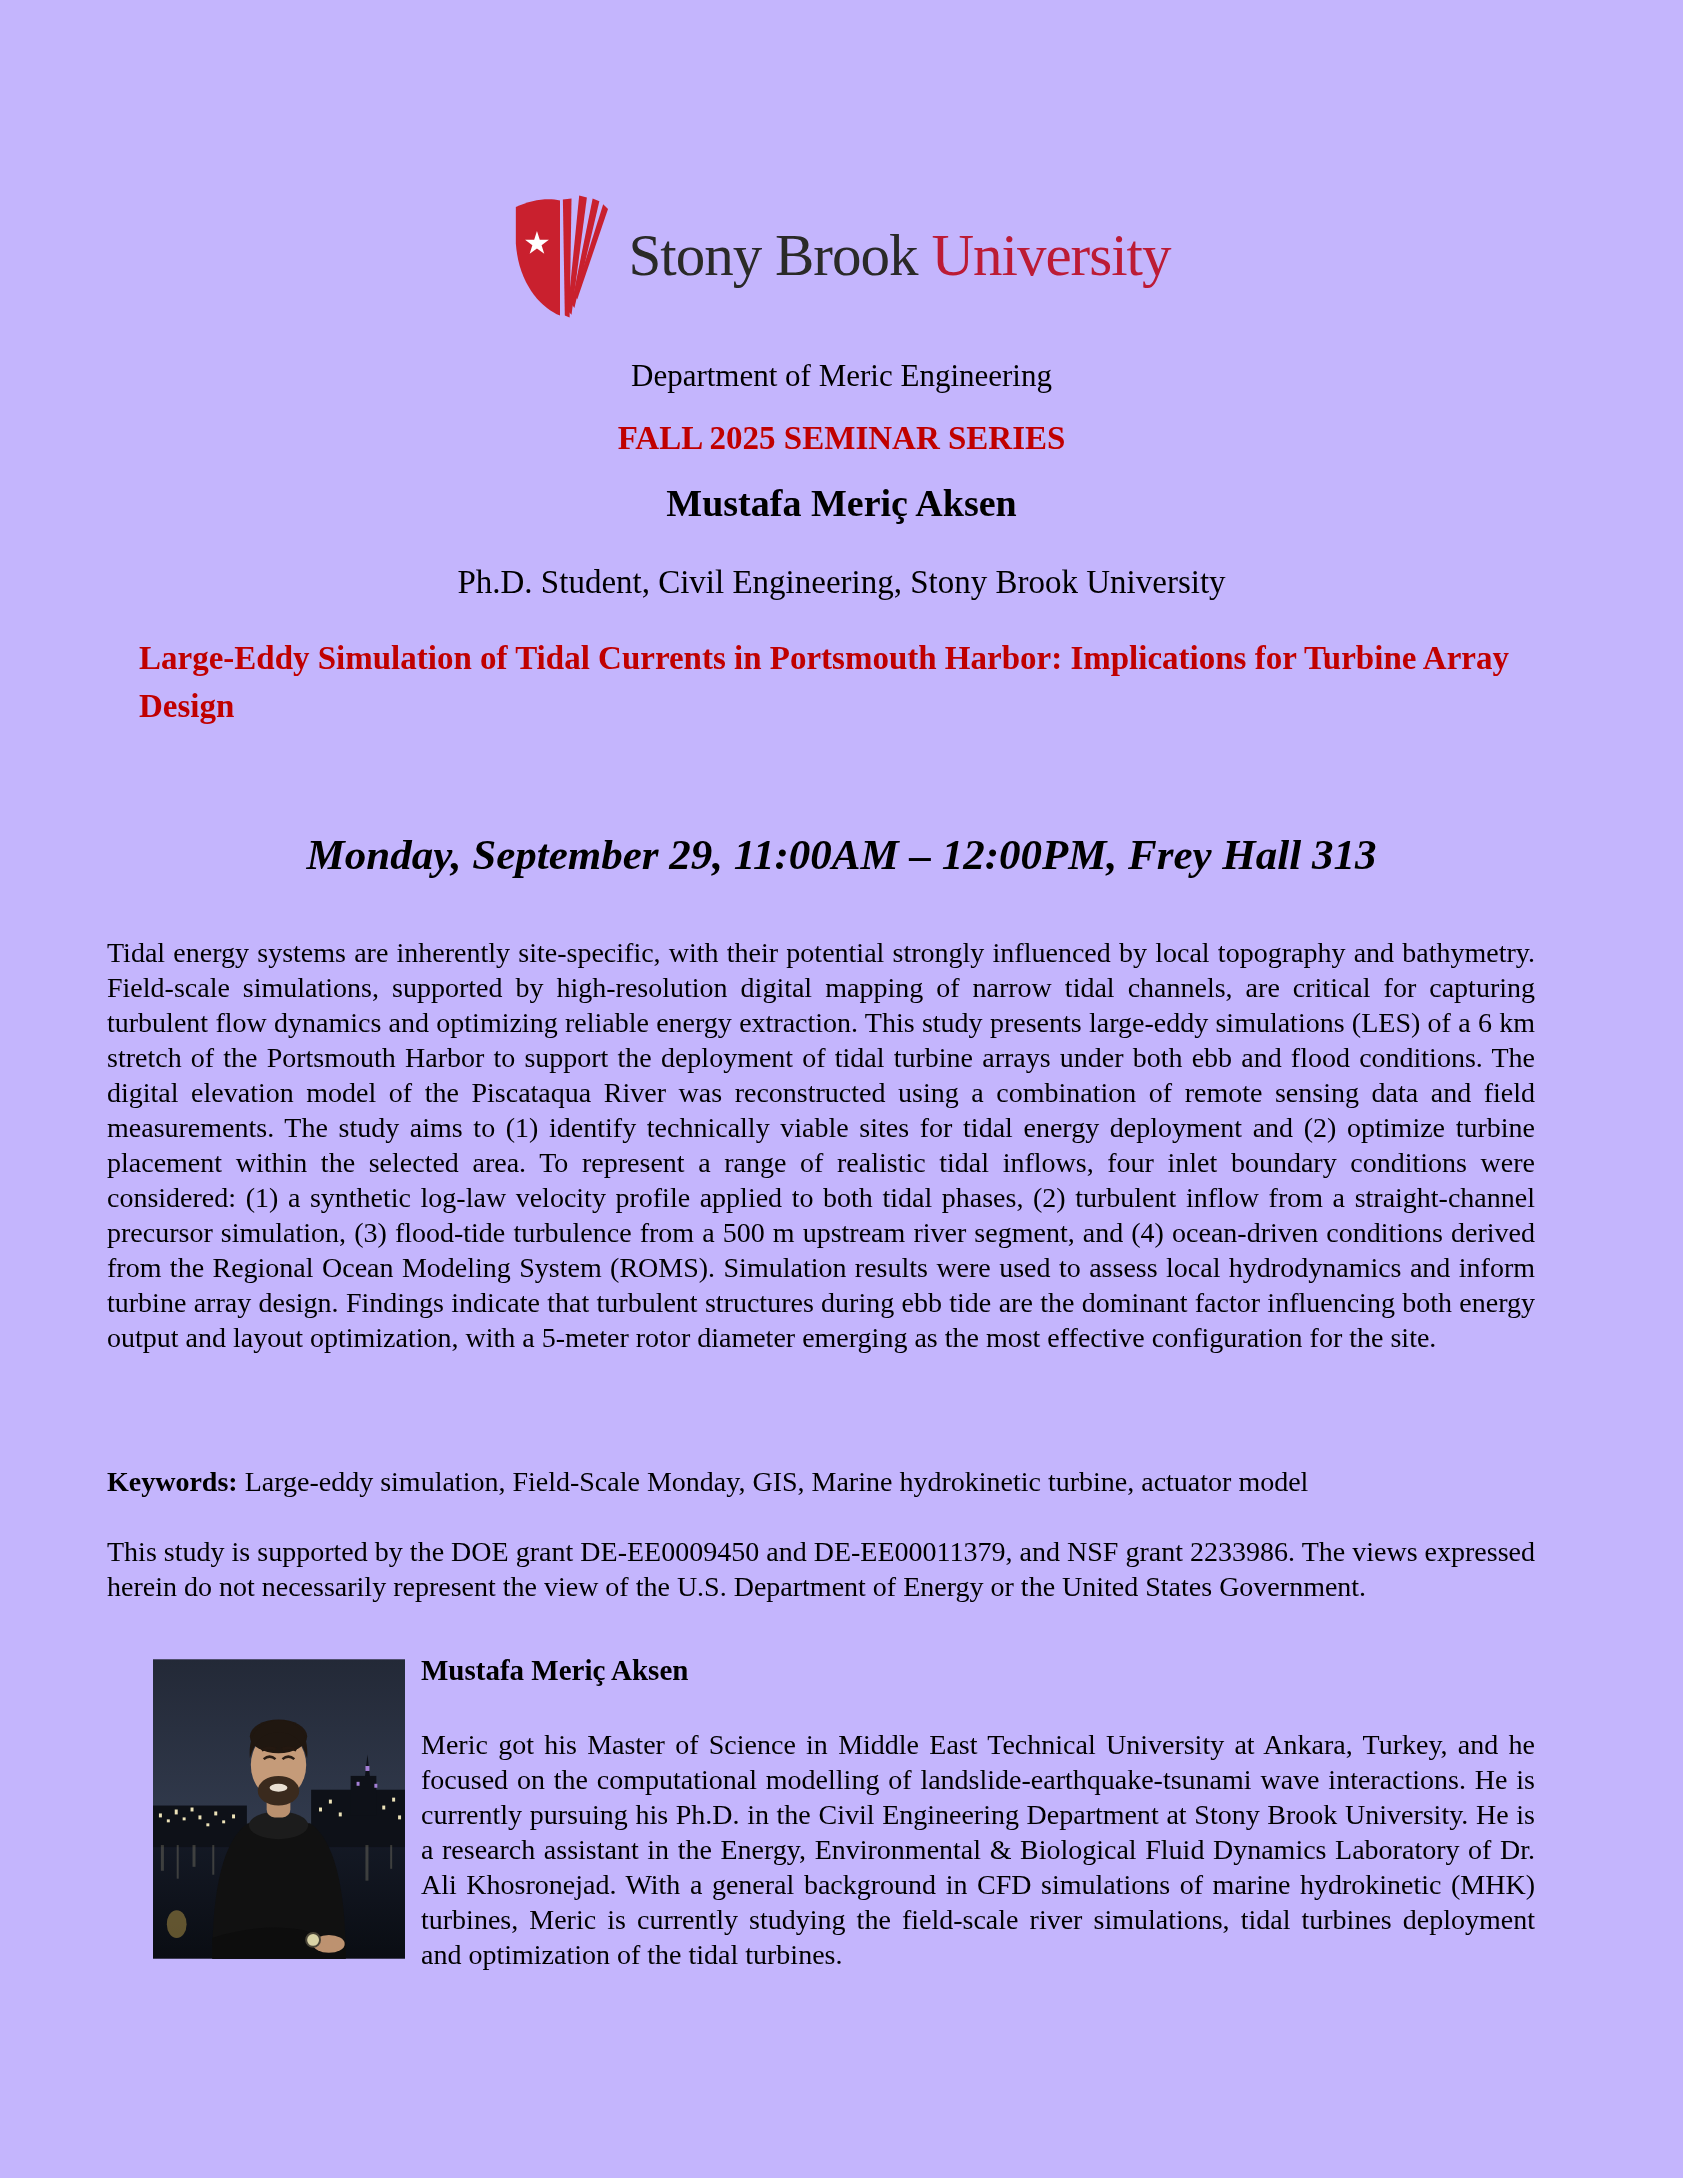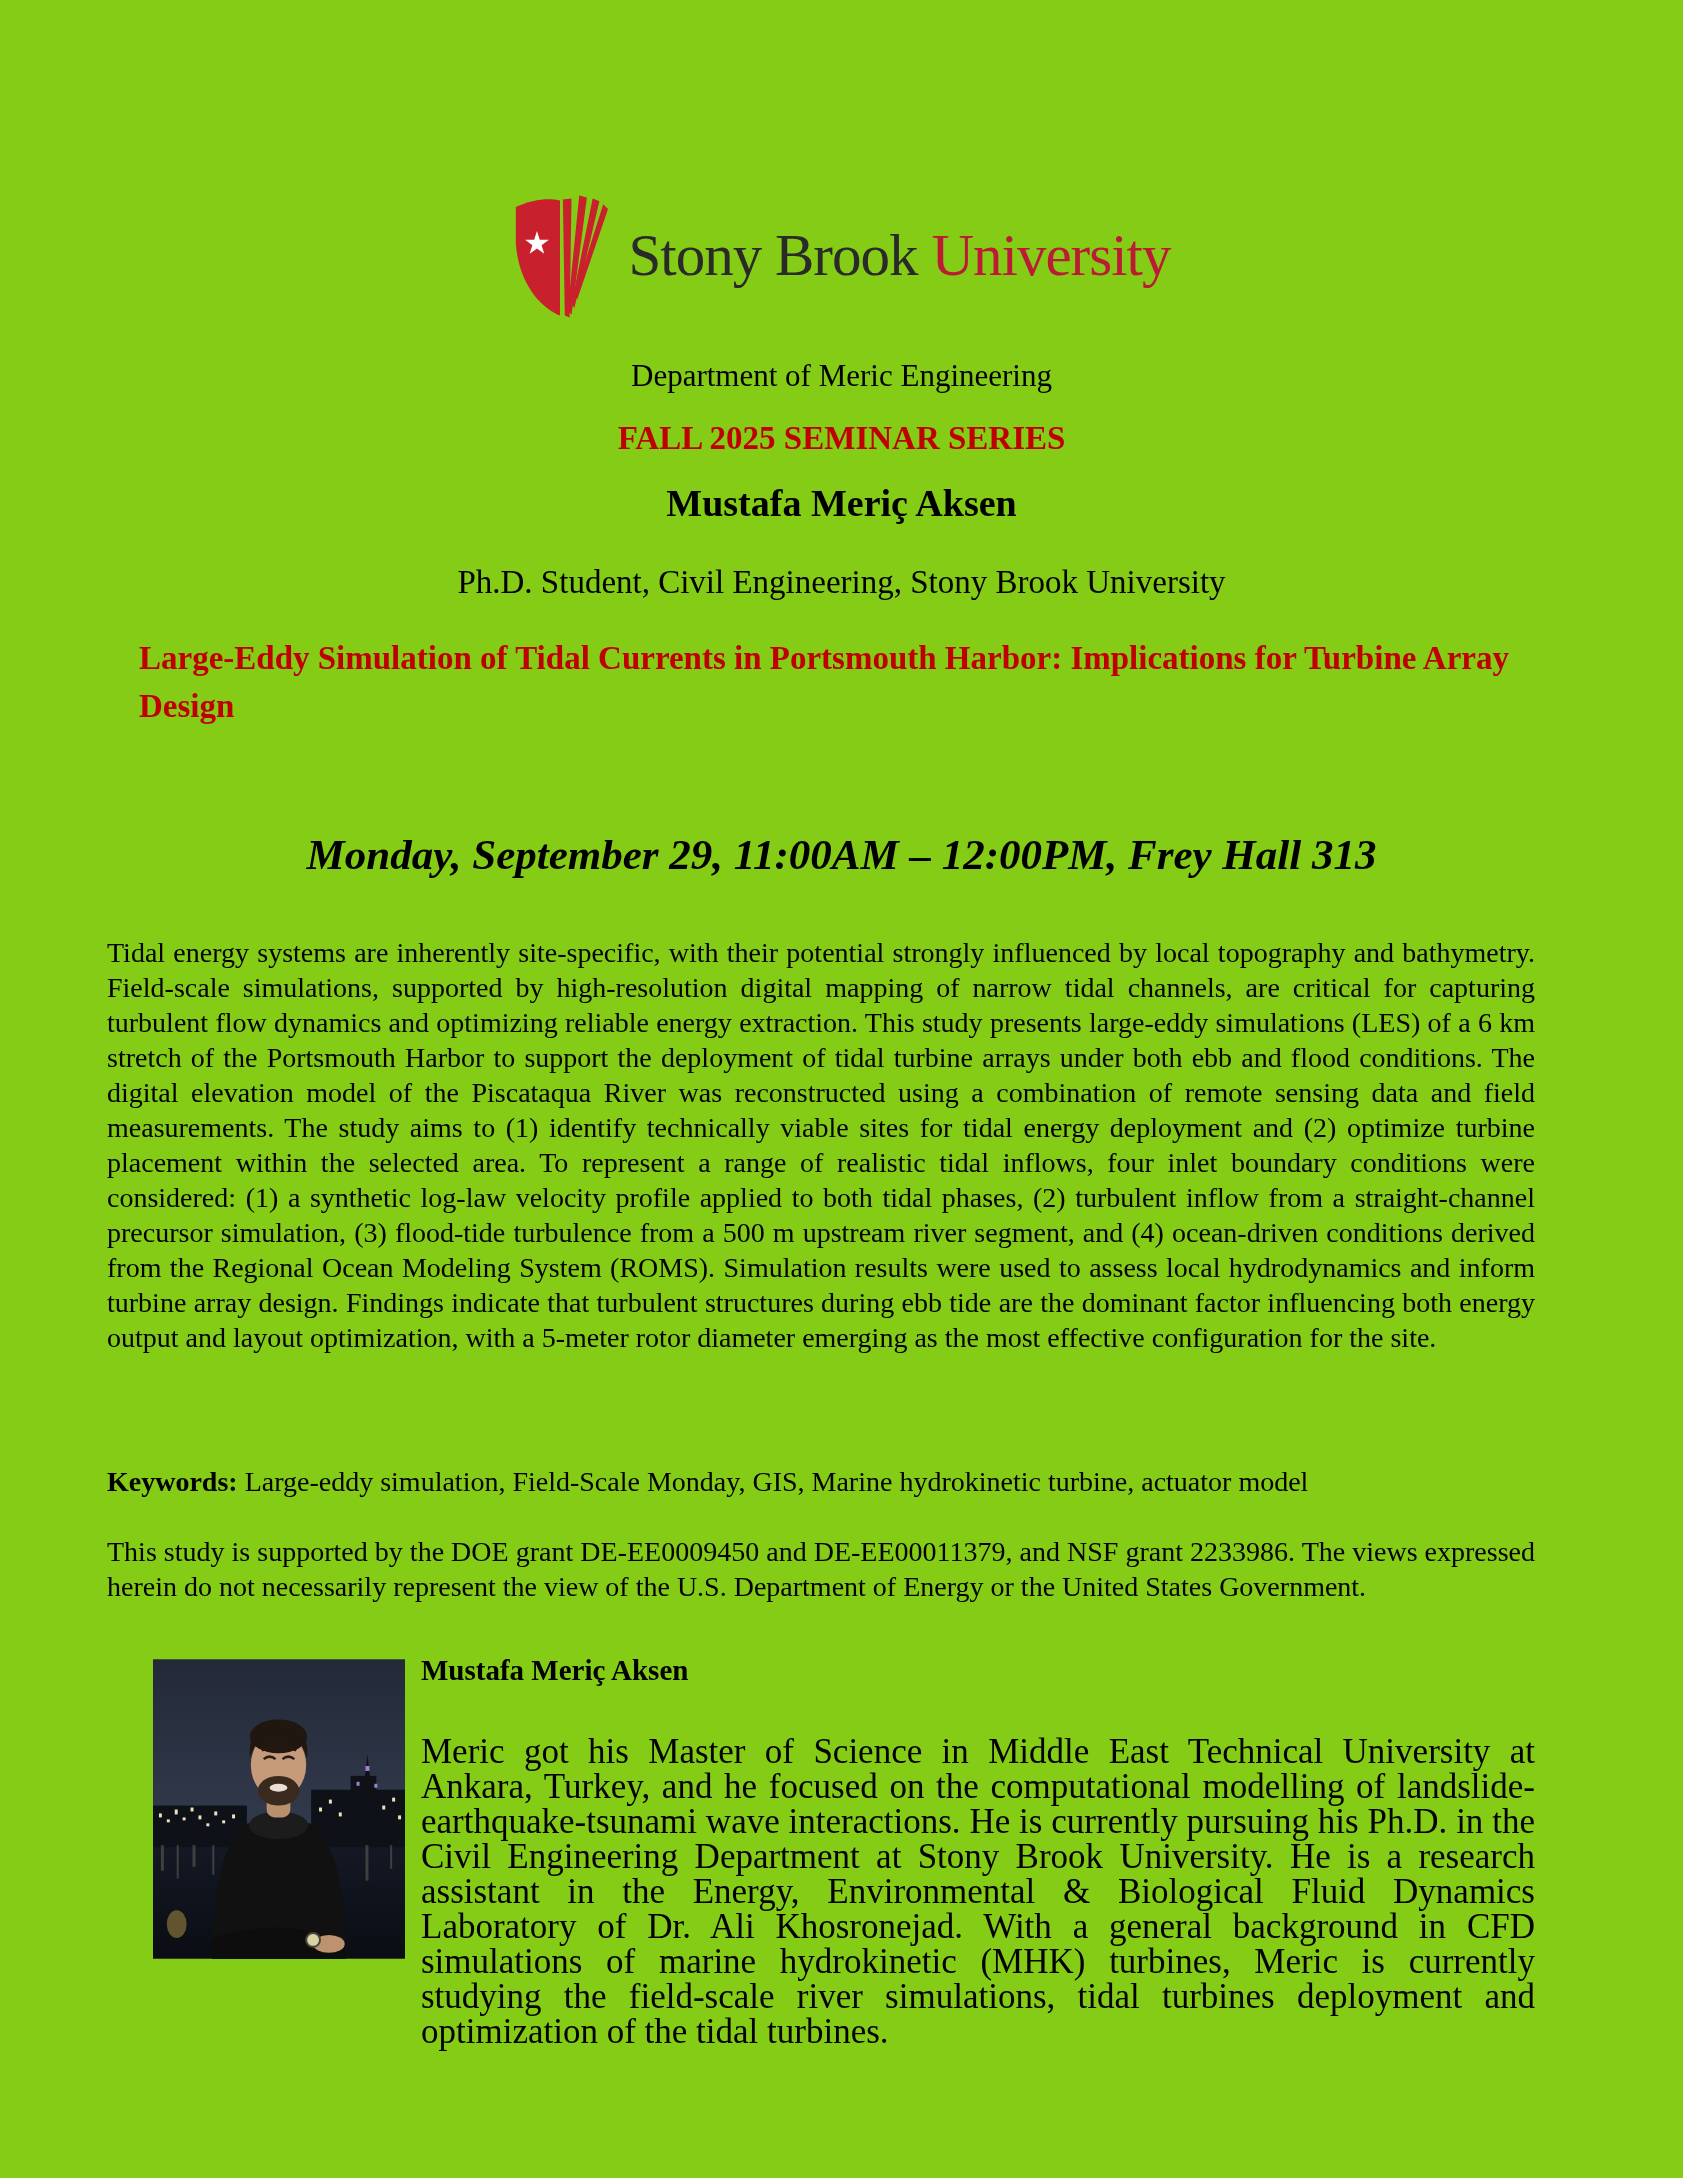--- a/index.html
+++ b/index.html
@@ -1,19 +1,19 @@
 <!DOCTYPE html>
 <html><head>
 <meta charset="utf-8">
 <style>
   html,body{margin:0;padding:0;background:#e8e8e8;}
   .page{
     position:relative;
     width:1683px;height:2178px;
-    background:#84cc16;
+    background:#c4b5fd;
     font-family:"Liberation Serif","DejaVu Serif",serif;
     color:#000;
     overflow:hidden;
     margin:0 auto;
   }
   
   .masthead{
     position:absolute;top:195px;left:0;width:100%;
     display:flex;align-items:center;justify-content:center;gap:20px;
   }
@@ -56,21 +56,21 @@
   .photo{
     position:absolute;top:1659px;left:153px;width:252px;height:300px;
     display:block;
   }
   .bio-heading{
     position:absolute;top:1654px;left:421px;width:1114px;
     font-size:29px;font-weight:bold;
   }
   .bio-text{
     position:absolute;top:1699px;left:421px;width:1114px;
-    font-size:35px;line-height:35px;
+    font-size:28px;line-height:35px;
     text-align:justify;
   }
 </style>
 </head>
 <body>
 
 <div class="page">
 
   <header class="masthead">
     <svg class="shield" viewBox="0 0 100 130" aria-hidden="true">

